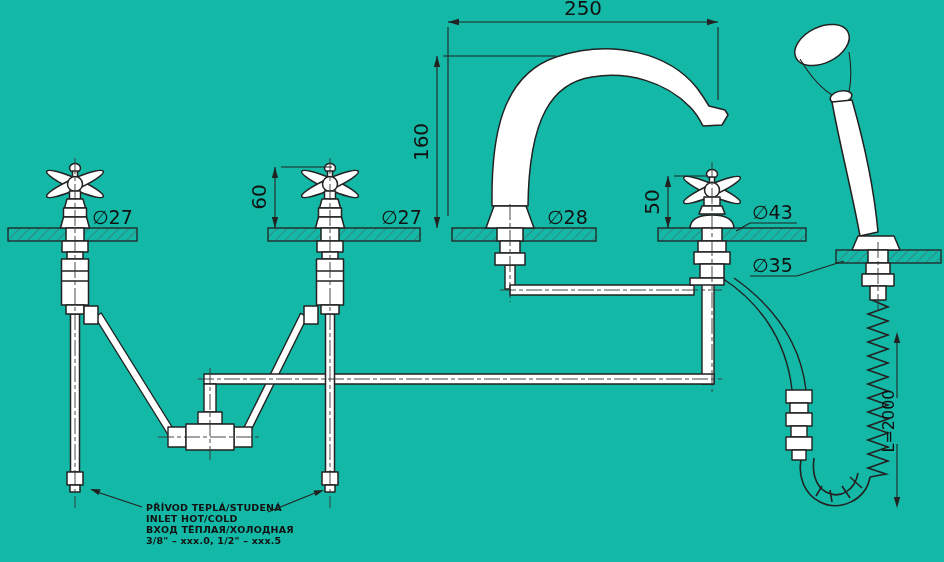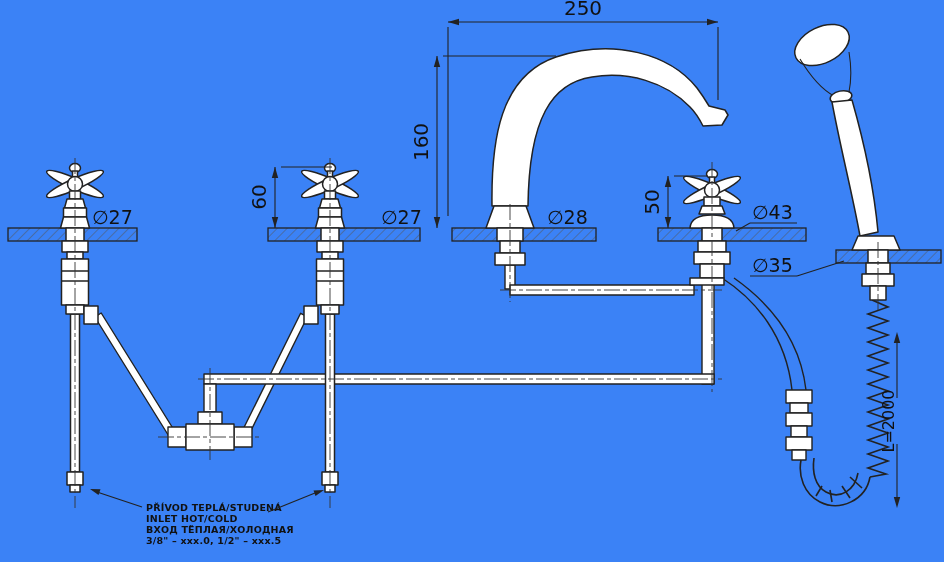--- a/index.html
+++ b/index.html
@@ -1,16 +1,16 @@
 <!DOCTYPE html>
 <html><head>
 <meta charset="utf-8">
 <style>
   html,body{margin:0;padding:0;background:#ffffff;}
-  .canvas{position:relative;width:944px;height:562px;background:#3b82f6;overflow:hidden;}
+  .canvas{position:relative;width:944px;height:562px;background:#14b8a6;overflow:hidden;}
   svg{display:block;}
   svg text{font-family:"DejaVu Sans", sans-serif;fill:#111;}
   .dim{font-size:20px;}
   .dia{font-size:19px;}
   .hose{font-size:16px;}
   .note{font-size:9.5px;font-weight:bold;letter-spacing:.2px;}
   .outline{fill:#ffffff;stroke:#222;stroke-width:1.5;stroke-linejoin:round;}
   .pipe{fill:#ffffff;stroke:#222;stroke-width:1.4;stroke-linejoin:round;}
   .thin{fill:none;stroke:#222;stroke-width:1.1;}
   .cl{fill:none;stroke:#333;stroke-width:0.9;stroke-dasharray:16 3 4 3;}

